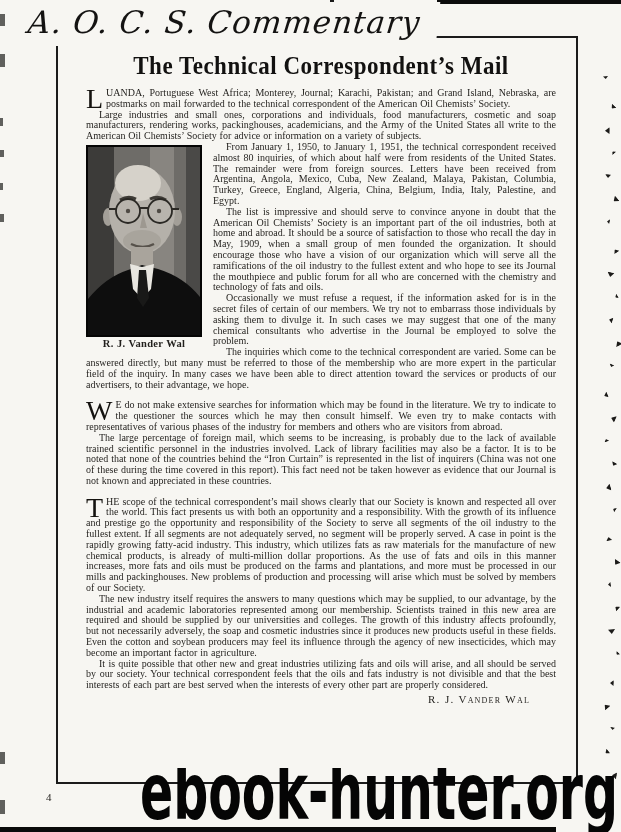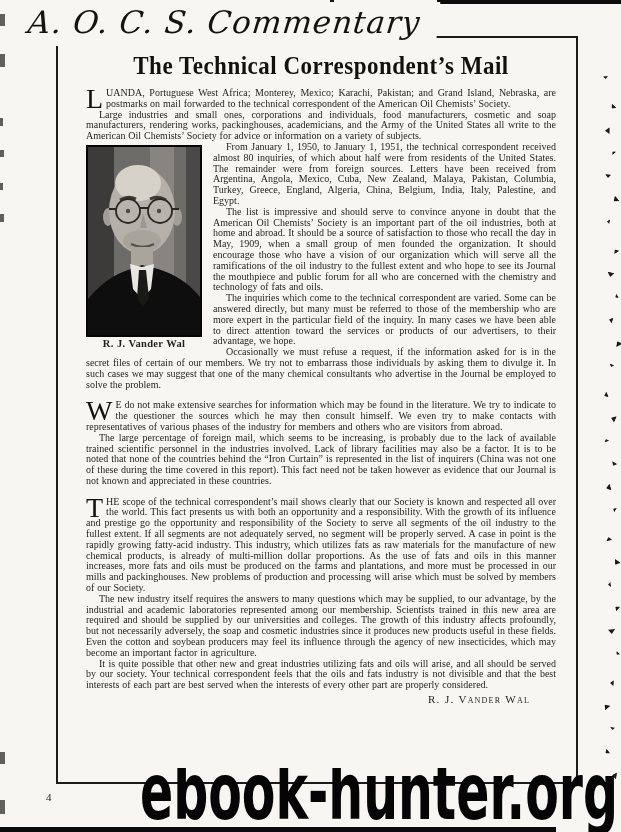--- a/index.html
+++ b/index.html
@@ -97,21 +97,21 @@
   </div>
 
   <div class="masthead">A. O. C. S. Commentary</div>
 
   <div class="frame">
     <h1 class="title">The Technical Correspondent’s Mail</h1>
 
     <div class="body">
 
       <div class="section">
-        <p class="lead"><span class="dropcap">L</span><span>UANDA, Portuguese West Africa; Monterey, Mexico; Karachi, Pakistan; and Grand Island, Nebraska, are postmarks on mail forwarded to the technical correspondent of the American Oil Chemists’ Society.</span></p>
+        <p class="lead"><span class="dropcap">L</span><span>UANDA, Portuguese West Africa; Monterey, Journal; Karachi, Pakistan; and Grand Island, Nebraska, are postmarks on mail forwarded to the technical correspondent of the American Oil Chemists’ Society.</span></p>
         <p>Large industries and small ones, corporations and individuals, food manufacturers, cosmetic and soap manufacturers, rendering works, packinghouses, academicians, and the Army of the United States all write to the American Oil Chemists’ Society for advice or information on a variety of subjects.</p>
 
         <figure class="photo" style="margin-left:0;margin-block:3px 1px;">
           <svg width="112" height="188" viewBox="0 0 112 188" xmlns="http://www.w3.org/2000/svg">
             <rect x="0" y="0" width="112" height="188" fill="#6e6c68"></rect>
             <rect x="0" y="0" width="26" height="188" fill="#3c3b39"></rect>
             <rect x="62" y="0" width="24" height="130" fill="#96948e" opacity="0.65"></rect>
             <rect x="98" y="0" width="14" height="188" fill="#4a4947"></rect>
             <ellipse cx="20" cy="70" rx="5" ry="9" fill="#a39f98"></ellipse>
             <ellipse cx="89" cy="70" rx="5" ry="9" fill="#a39f98"></ellipse>
@@ -130,22 +130,22 @@
             <rect x="43" y="100" width="22" height="20" fill="#a9a49c"></rect>
             <path d="M0,188 V152 Q18,130 40,123 L54,118 L70,122 Q96,130 112,150 V188 Z" fill="#0e0e0e"></path>
             <path d="M42,117 L54,120 L66,117 L63,142 L54,152 L45,142 Z" fill="#e8e6e0"></path>
             <path d="M51,123 h7 l3,28 -6,9 -6,-9 z" fill="#191918"></path>
           </svg>
           <figcaption>R. J. Vander Wal</figcaption>
         </figure>
 
         <p>From January 1, 1950, to January 1, 1951, the technical correspondent received almost 80 inquiries, of which about half were from residents of the United States. The remainder were from foreign sources. Letters have been received from Argentina, Angola, Mexico, Cuba, New Zealand, Malaya, Pakistan, Columbia, Turkey, Greece, England, Algeria, China, Belgium, India, Italy, Palestine, and Egypt.</p>
         <p>The list is impressive and should serve to convince anyone in doubt that the American Oil Chemists’ Society is an important part of the oil industries, both at home and abroad. It should be a source of satisfaction to those who recall the day in May, 1909, when a small group of men founded the organization. It should encourage those who have a vision of our organization which will serve all the ramifications of the oil industry to the fullest extent and who hope to see its Journal the mouthpiece and public forum for all who are concerned with the chemistry and technology of fats and oils.</p>
+        <p>Occasionally we must refuse a request, if the information asked for is in the secret files of certain of our members. We try not to embarrass those individuals by asking them to divulge it. In such cases we may suggest that one of the many chemical consultants who advertise in the Journal be employed to solve the problem.</p>
         <p>The inquiries which come to the technical correspondent are varied. Some can be answered directly, but many must be referred to those of the membership who are more expert in the particular field of the inquiry. In many cases we have been able to direct attention toward the services or products of our advertisers, to their advantage, we hope.</p>
-        <p>Occasionally we must refuse a request, if the information asked for is in the secret files of certain of our members. We try not to embarrass those individuals by asking them to divulge it. In such cases we may suggest that one of the many chemical consultants who advertise in the Journal be employed to solve the problem.</p>
       </div>
 
       <div class="section">
         <p class="lead"><span class="dropcap">W</span><span>E do not make extensive searches for information which may be found in the literature. We try to indicate to the questioner the sources which he may then consult himself. We even try to make contacts with representatives of various phases of the industry for members and others who are visitors from abroad.</span></p>
         <p>The large percentage of foreign mail, which seems to be increasing, is probably due to the lack of available trained scientific personnel in the industries involved. Lack of library facilities may also be a factor. It is to be noted that none of the countries behind the “Iron Curtain” is represented in the list of inquirers (China was not one of these during the time covered in this report). This fact need not be taken however as evidence that our Journal is not known and appreciated in these countries.</p>
       </div>
 
       <div class="section">
         <p class="lead"><span class="dropcap">T</span><span>HE scope of the technical correspondent’s mail shows clearly that our Society is known and respected all over the world. This fact presents us with both an opportunity and a responsibility. With the growth of its influence and prestige go the opportunity and responsibility of the Society to serve all segments of the oil industry to the fullest extent. If all segments are not adequately served, no segment will be properly served. A case in point is the rapidly growing fatty-acid industry. This industry, which utilizes fats as raw materials for the manufacture of new chemical products, is already of multi-million dollar proportions. As the use of fats and oils in this manner increases, more fats and oils must be produced on the farms and plantations, and more must be processed in our mills and packinghouses. New problems of production and processing will arise which must be solved by members of our Society.</span></p>
         <p>The new industry itself requires the answers to many questions which may be supplied, to our advantage, by the industrial and academic laboratories represented among our membership. Scientists trained in this new area are required and should be supplied by our universities and colleges. The growth of this industry affects profoundly, but not necessarily adversely, the soap and cosmetic industries since it produces new products useful in these fields. Even the cotton and soybean producers may feel its influence through the agency of new insecticides, which may become an important factor in agriculture.</p>

